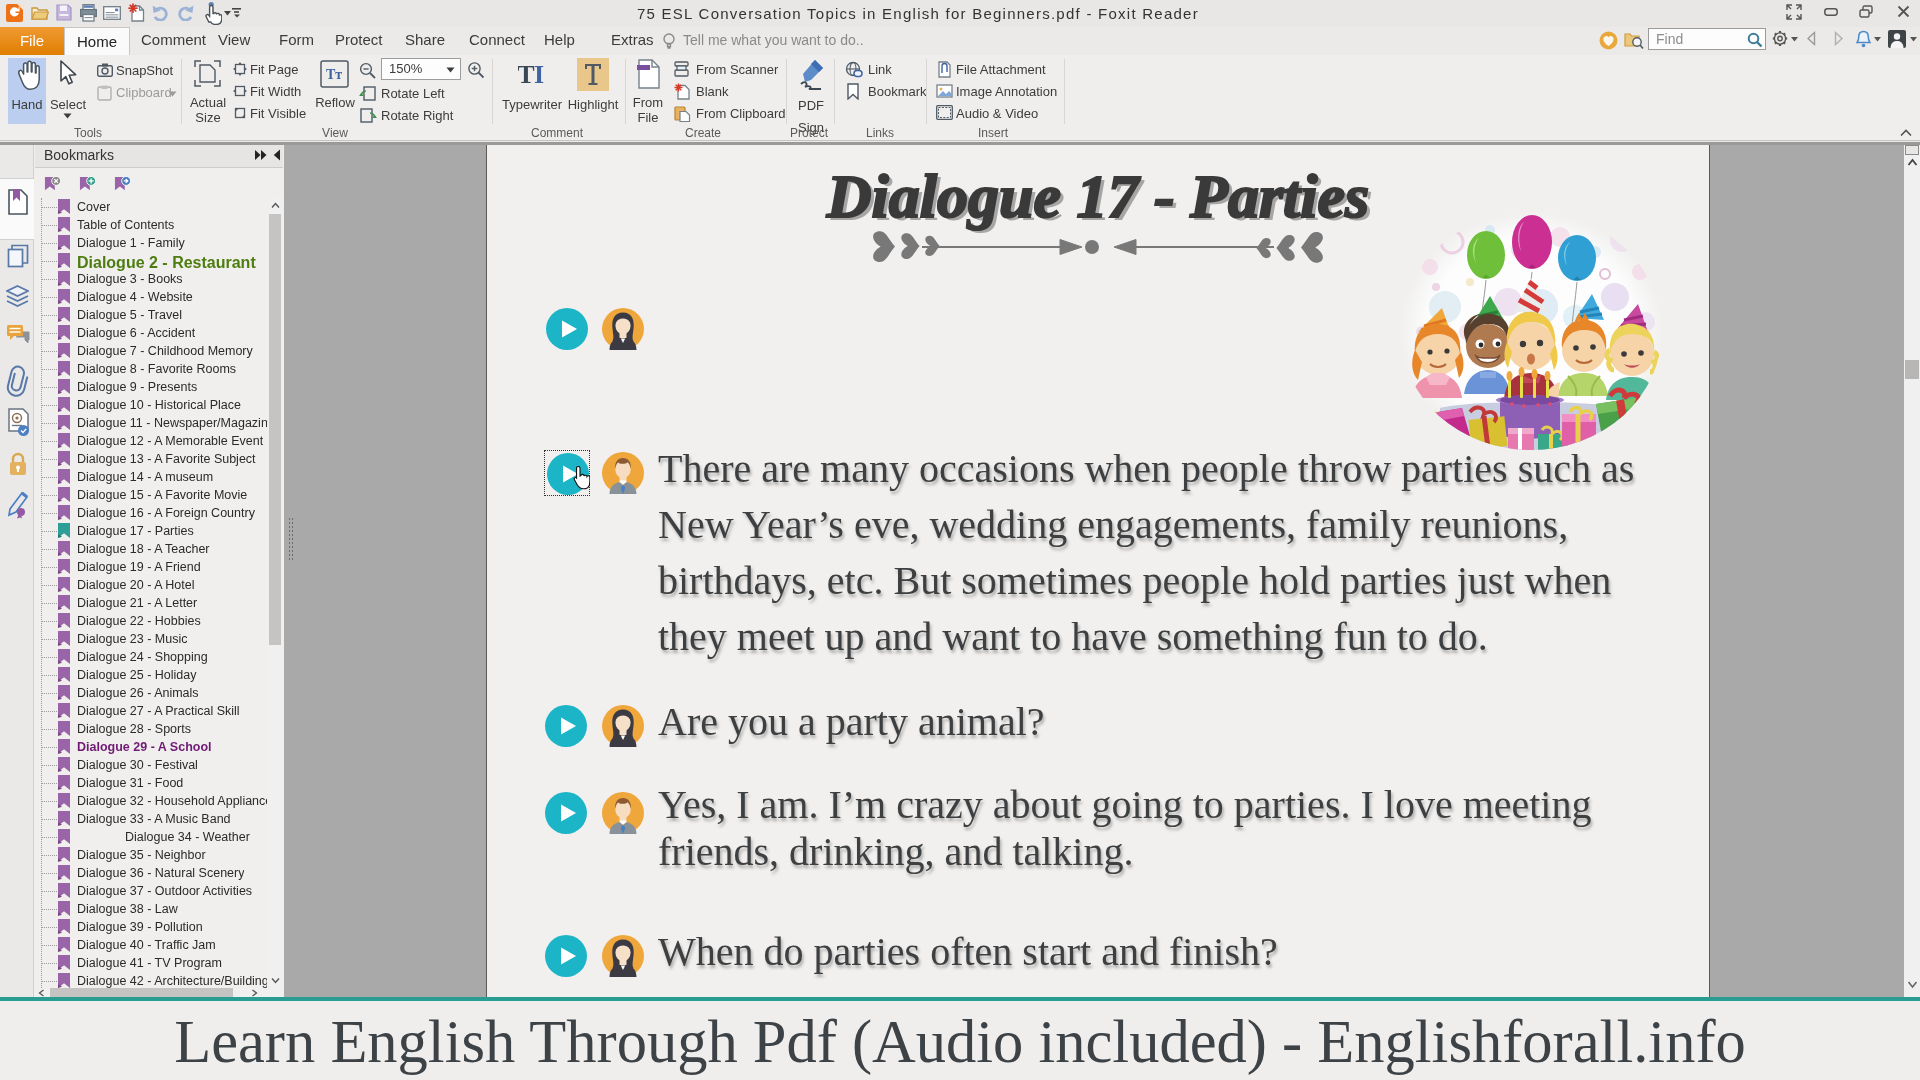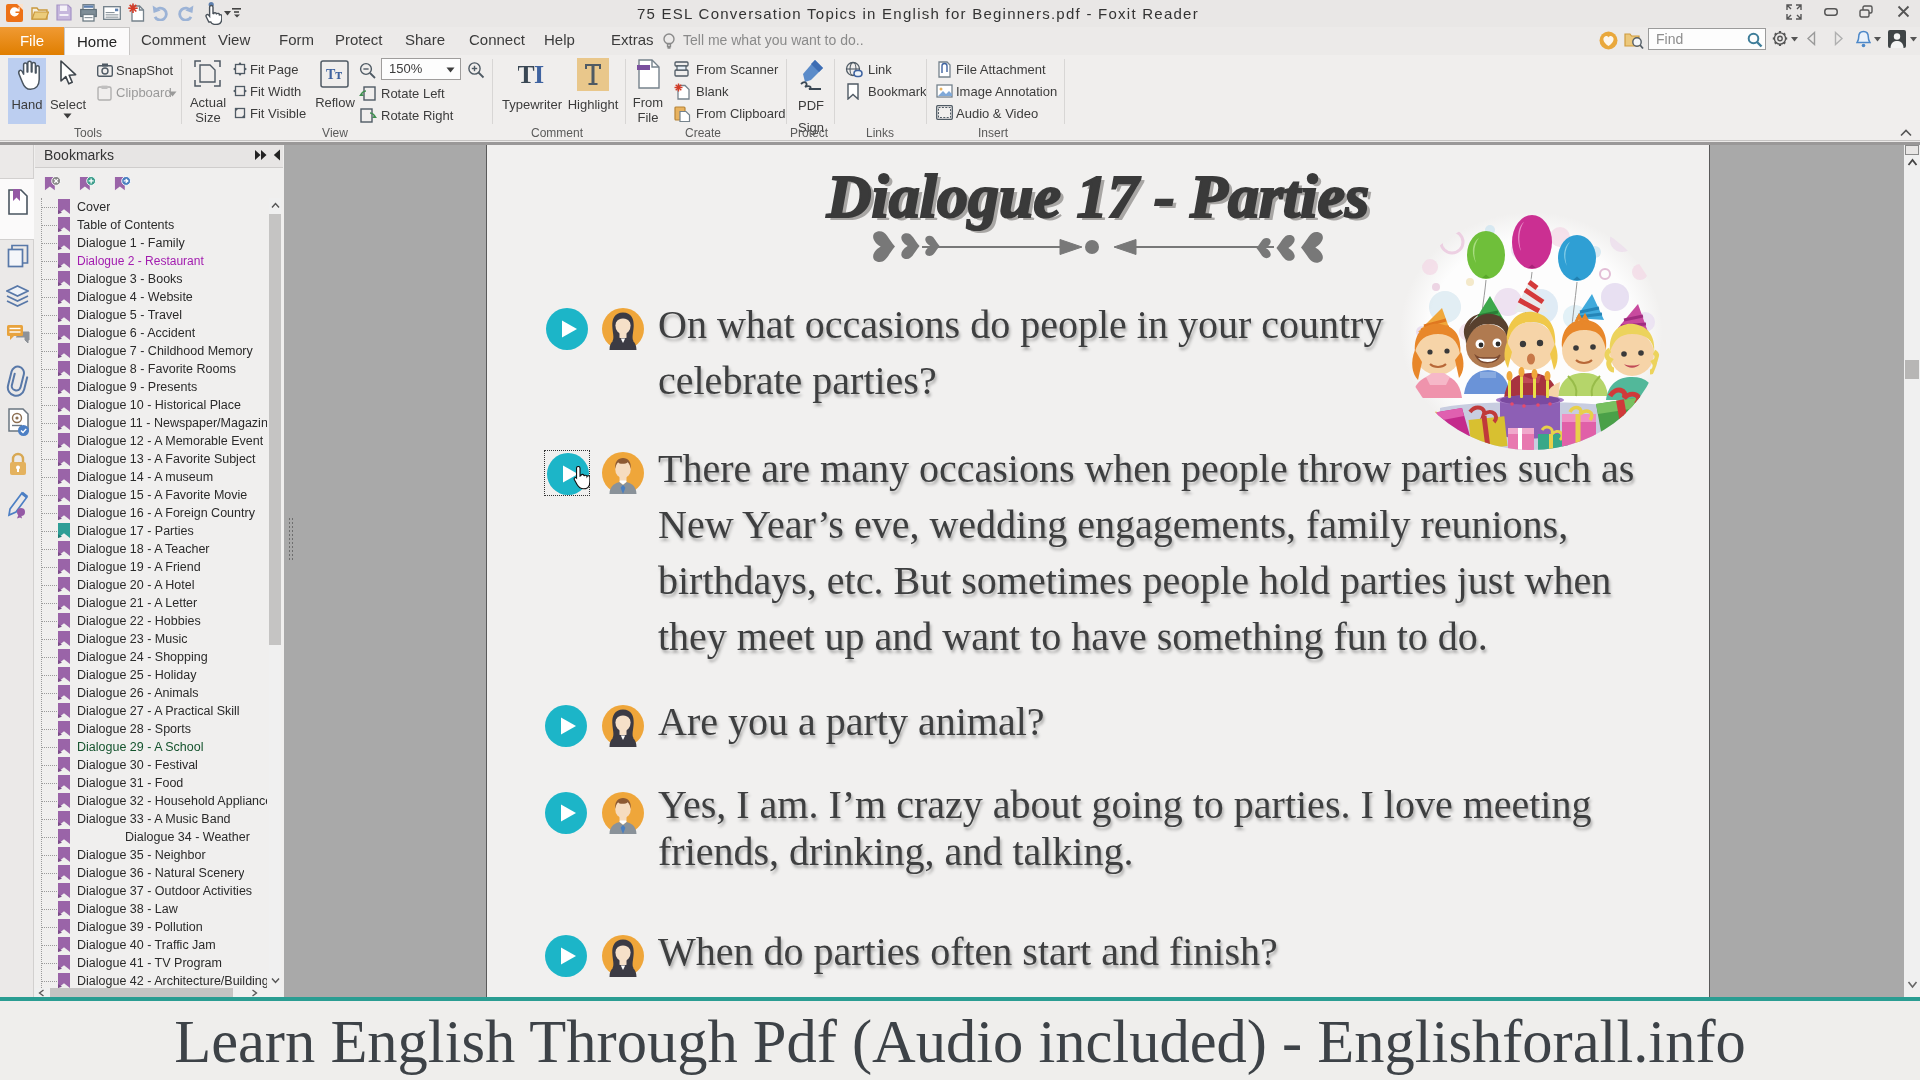--- a/index.html
+++ b/index.html
@@ -473,21 +473,21 @@
         <svg class="abs" style="left:23px;top:93px" width="12" height="15" viewBox="0 0 12 15">
           <path d="M0 0 H12 V15 L6 10.2 0 15 Z" fill="#9a64a8"></path>
           <path d="M0 11 L4 13.8 0 15 Z" fill="#7a4a88"></path>
         </svg>
         <div class="abs" style="left:42px;top:94px;font-size:12.5px;color:#2a2a2a;white-space:nowrap;overflow:hidden;max-width:190px;">Dialogue 1 - Family</div>
         <div class="abs" style="left:6px;top:119px;width:16px;height:1px;border-top:1px dotted #9a9a9a;"></div>
         <svg class="abs" style="left:23px;top:111px" width="12" height="15" viewBox="0 0 12 15">
           <path d="M0 0 H12 V15 L6 10.2 0 15 Z" fill="#9a64a8"></path>
           <path d="M0 11 L4 13.8 0 15 Z" fill="#7a4a88"></path>
         </svg>
-        <div class="abs" style="left:42px;top:112px;font-size:12px;color:#a21caf;white-space:nowrap;overflow:hidden;max-width:190px;">Dialogue 2 - Restaurant</div>
+        <div class="abs" style="left:42px;top:112px;font-size:16px;color:#4d7c0f;white-space:nowrap;overflow:hidden;max-width:190px;font-weight:bold;">Dialogue 2 - Restaurant</div>
         <div class="abs" style="left:6px;top:137px;width:16px;height:1px;border-top:1px dotted #9a9a9a;"></div>
         <svg class="abs" style="left:23px;top:129px" width="12" height="15" viewBox="0 0 12 15">
           <path d="M0 0 H12 V15 L6 10.2 0 15 Z" fill="#9a64a8"></path>
           <path d="M0 11 L4 13.8 0 15 Z" fill="#7a4a88"></path>
         </svg>
         <div class="abs" style="left:42px;top:130px;font-size:12.5px;color:#2a2a2a;white-space:nowrap;overflow:hidden;max-width:190px;">Dialogue 3 - Books</div>
         <div class="abs" style="left:6px;top:155px;width:16px;height:1px;border-top:1px dotted #9a9a9a;"></div>
         <svg class="abs" style="left:23px;top:147px" width="12" height="15" viewBox="0 0 12 15">
           <path d="M0 0 H12 V15 L6 10.2 0 15 Z" fill="#9a64a8"></path>
           <path d="M0 11 L4 13.8 0 15 Z" fill="#7a4a88"></path>
@@ -635,21 +635,21 @@
         <svg class="abs" style="left:23px;top:579px" width="12" height="15" viewBox="0 0 12 15">
           <path d="M0 0 H12 V15 L6 10.2 0 15 Z" fill="#9a64a8"></path>
           <path d="M0 11 L4 13.8 0 15 Z" fill="#7a4a88"></path>
         </svg>
         <div class="abs" style="left:42px;top:580px;font-size:12.5px;color:#2a2a2a;white-space:nowrap;overflow:hidden;max-width:190px;">Dialogue 28 - Sports</div>
         <div class="abs" style="left:6px;top:605px;width:16px;height:1px;border-top:1px dotted #9a9a9a;"></div>
         <svg class="abs" style="left:23px;top:597px" width="12" height="15" viewBox="0 0 12 15">
           <path d="M0 0 H12 V15 L6 10.2 0 15 Z" fill="#9a64a8"></path>
           <path d="M0 11 L4 13.8 0 15 Z" fill="#7a4a88"></path>
         </svg>
-        <div class="abs" style="left:42px;top:598px;font-size:12.5px;color:#14532d;white-space:nowrap;overflow:hidden;max-width:190px;">Dialogue 29 - A School</div>
+        <div class="abs" style="left:42px;top:598px;font-size:12.5px;color:#701a75;white-space:nowrap;overflow:hidden;max-width:190px;font-weight:bold;">Dialogue 29 - A School</div>
         <div class="abs" style="left:6px;top:623px;width:16px;height:1px;border-top:1px dotted #9a9a9a;"></div>
         <svg class="abs" style="left:23px;top:615px" width="12" height="15" viewBox="0 0 12 15">
           <path d="M0 0 H12 V15 L6 10.2 0 15 Z" fill="#9a64a8"></path>
           <path d="M0 11 L4 13.8 0 15 Z" fill="#7a4a88"></path>
         </svg>
         <div class="abs" style="left:42px;top:616px;font-size:12.5px;color:#2a2a2a;white-space:nowrap;overflow:hidden;max-width:190px;">Dialogue 30 - Festival</div>
         <div class="abs" style="left:6px;top:641px;width:16px;height:1px;border-top:1px dotted #9a9a9a;"></div>
         <svg class="abs" style="left:23px;top:633px" width="12" height="15" viewBox="0 0 12 15">
           <path d="M0 0 H12 V15 L6 10.2 0 15 Z" fill="#9a64a8"></path>
           <path d="M0 11 L4 13.8 0 15 Z" fill="#7a4a88"></path>
@@ -936,21 +936,20 @@
         </svg>
         <svg class="abs" style="left:115px;top:163px" width="42" height="42" viewBox="0 0 42 42">
 <circle cx="21" cy="21" r="21" fill="#efa63a"></circle>
 <path d="M21 4.5 C12.5 4.5 10 11 10.3 18 C10.6 25 12.5 29.5 10.5 33 L31.5 33 C29.5 29.5 31.4 25 31.7 18 C32 11 29.5 4.5 21 4.5 Z" fill="#3c3b44"></path>
 <ellipse cx="21" cy="17.5" rx="7.6" ry="9" fill="#f6e0c8"></ellipse>
 <path d="M21 6.5 C15 6.5 13 11 13.6 15 C15.5 11.5 18 10.5 21 10.5 C24 10.5 26.5 11.5 28.4 15 C29 11 27 6.5 21 6.5 Z" fill="#3c3b44"></path>
 <path d="M17.5 24 h7 v6 h-7 z" fill="#f6e0c8"></path>
 <path d="M7.5 42 C7.5 33 14 30.3 17.5 29.8 L21 32.5 L24.5 29.8 C28 30.3 34.5 33 34.5 42 Z" fill="#3c3b44"></path>
 <path d="M18.8 30.5 h4.4 l-2.2 4.5 z" fill="#fff"></path>
         </svg>
-        <div class="abs" style="left:171px;top:152.4px;font-family:'Liberation Serif',serif;font-size:40px;line-height:55.8px;color:#3e3f40;text-shadow:1.5px 2.5px 3px rgba(60,60,60,0.38);white-space:nowrap;">On what occasions do people in your country<br>celebrate parties?</div>
         <div class="abs" style="left:57px;top:305px;width:46px;height:46px;border:1.5px dotted #333;"></div>
         <svg class="abs" style="left:60px;top:308px" width="42" height="42" viewBox="0 0 42 42">
 <circle cx="21" cy="21" r="21" fill="#1cb5c8"></circle>
           <path d="M16 12.5 L31 21 L16 29.5 Z" fill="#fff"></path>
         </svg>
         <svg class="abs" style="left:115px;top:307px" width="42" height="42" viewBox="0 0 42 42">
 <circle cx="21" cy="21" r="21" fill="#efa63a"></circle>
 <ellipse cx="21" cy="17" rx="7.8" ry="9.2" fill="#f6dcc0"></ellipse>
 <path d="M13.2 17 C12.6 9.5 16 6 21 6 C26 6 29.4 9.5 28.8 17 C28 12.5 26.5 10.8 25.5 10.2 C24.5 12 17 12.5 16.2 10.2 C15 11.2 13.8 13 13.2 17 Z" fill="#8d5a33"></path>
 <path d="M17.5 24 h7 v6 h-7 z" fill="#f6dcc0"></path>

